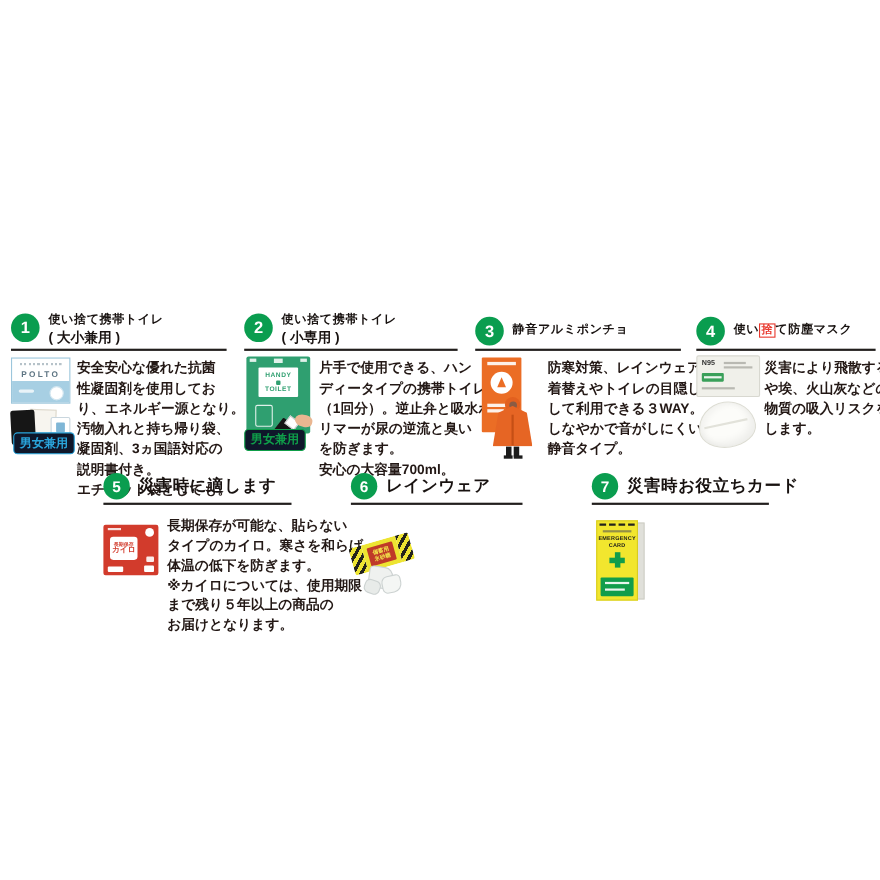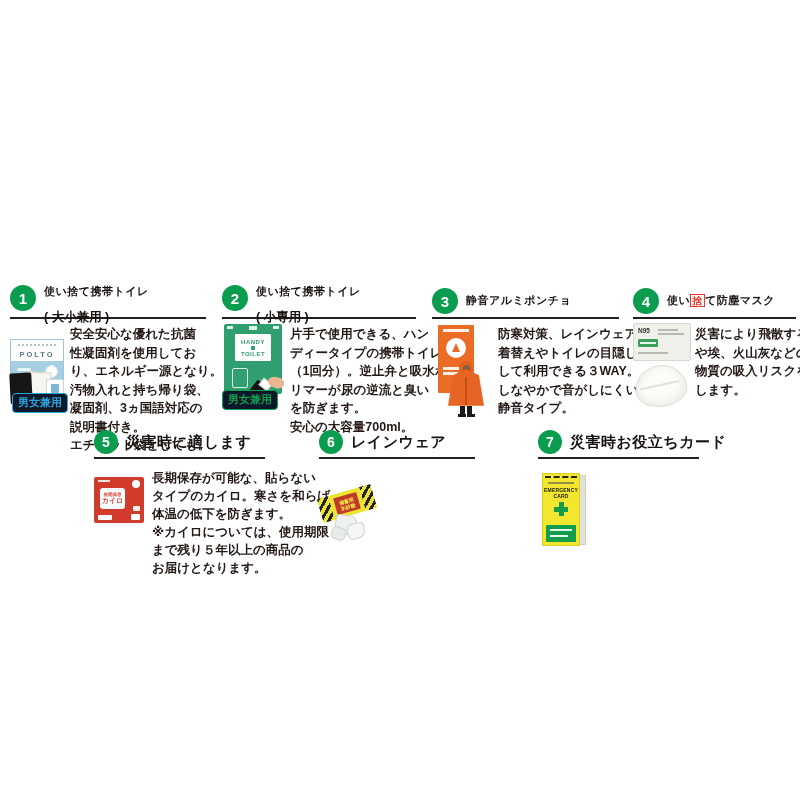--- a/index.html
+++ b/index.html
@@ -14,40 +14,40 @@
   .row2 .head{height:31px;}
   .num{
     flex:0 0 auto;width:26px;height:26px;border-radius:50%;background:#0a9d4f;
     color:#fff;font-weight:bold;font-size:15px;display:flex;align-items:center;justify-content:center;
     margin-top:2px;
   }
   .row2 .num{width:24px;height:24px;font-size:14px;margin-top:1px;}
   .titles{display:flex;flex-direction:column;}
   .title{font-size:11px;line-height:17px;font-weight:bold;letter-spacing:.5px;white-space:pre;color:#181210;}
   .row2 .title{font-size:15px;}
-  .subtitle{font-size:12.5px;line-height:15px;font-weight:bold;margin-top:10px;color:#181210;}
+  .subtitle{font-size:12.5px;line-height:15px;font-weight:bold;margin-top:0;color:#181210;}
   .rule{border-top:2.5px solid #221f1d;width:100%;}
   .body{display:flex;margin-top:4px;}
   .fig{position:relative;flex:0 0 auto;}
   .desc{
     margin-left:4px;margin-top:2px;font-size:12.5px;line-height:18.5px;font-weight:600;
     white-space:pre;color:#231815;
   }
   .row2 .desc{margin-top:6px;line-height:18px;}
   .badge{
     position:absolute;background:#0f172a;font-size:11px;font-weight:bold;
     padding:1px 5px 2px;border-radius:4px;white-space:nowrap;
   }
   .badge--blue{border:1.5px solid #2aa5dc;color:#2aa5dc;}
   .badge--green{border:1.5px solid #0f9e49;color:#0f9e49;}
   .glitch{color:#e8372c;border:1px solid #e8372c;background:#fff;padding:0 1px;font-size:.92em;}
 
   
   .fig1{width:56px;height:88px;}
-  .f1-pack{position:absolute;left:0;top:16px;width:52px;height:40px;border:1px solid #9cc6dc;
+  .f1-pack{position:absolute;left:0;top:2px;width:52px;height:40px;border:1px solid #9cc6dc;
     background:linear-gradient(180deg,#ffffff 0 52%,#a7cfe3 52% 100%);}
   .f1-dots{position:absolute;top:4px;left:7px;width:38px;height:2px;
     background:repeating-linear-gradient(90deg,#b6c2c9 0 2px,transparent 2px 4px);}
   .f1-brand{position:absolute;top:10px;width:100%;text-align:center;font-size:7.5px;font-weight:bold;
     letter-spacing:2px;color:#5d7482;}
   .f1-wave{position:absolute;left:6px;top:28px;width:14px;height:3px;background:rgba(255,255,255,.75);border-radius:2px;}
   .f1-circle{position:absolute;right:5px;top:25px;width:11px;height:11px;border-radius:50%;background:#fff;border:1px solid #d3e6f0;}
   .f1-paper{position:absolute;left:17px;top:49px;width:22px;height:30px;background:#f7f5ef;border:1px solid #ddd8cc;transform:rotate(2deg);}
   .f1-pouch{position:absolute;left:0;top:50px;width:22px;height:31px;background:#161616;border-radius:2px;transform:rotate(-3deg);}
   .f1-sachet{position:absolute;left:36px;top:56px;width:16px;height:19px;background:#fff;border:1px solid #c9d6de;border-radius:2px;}

